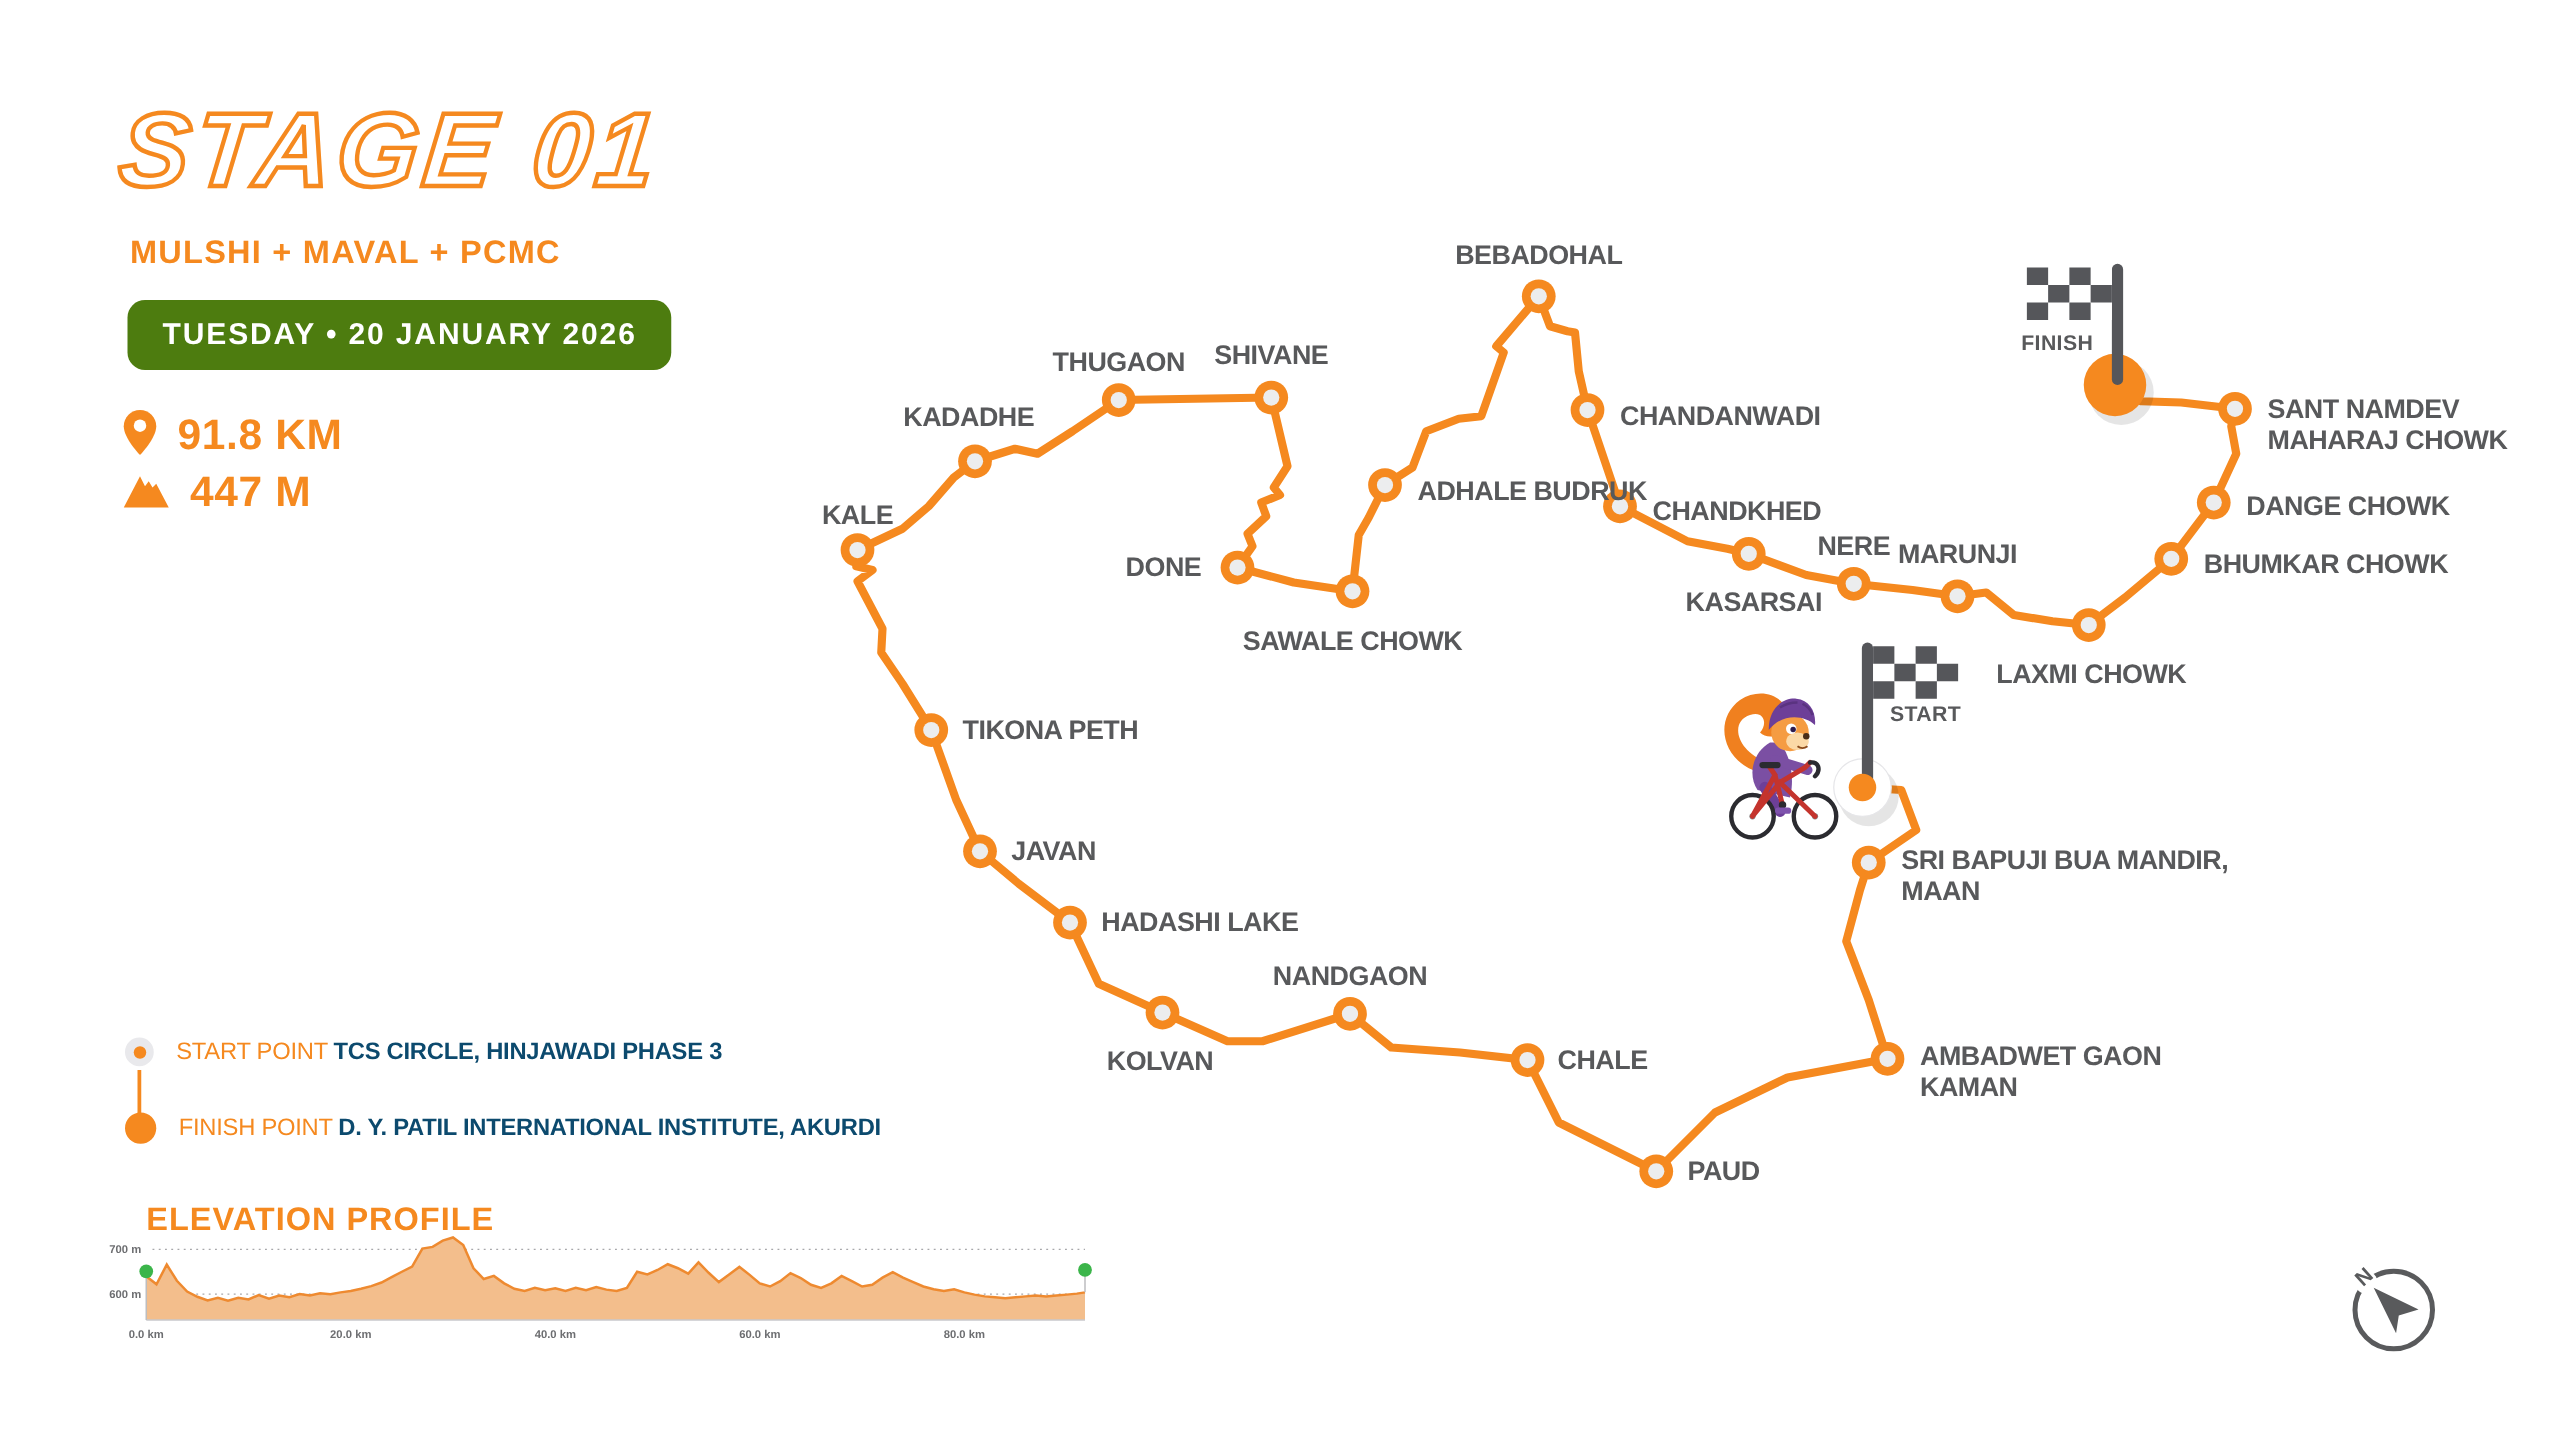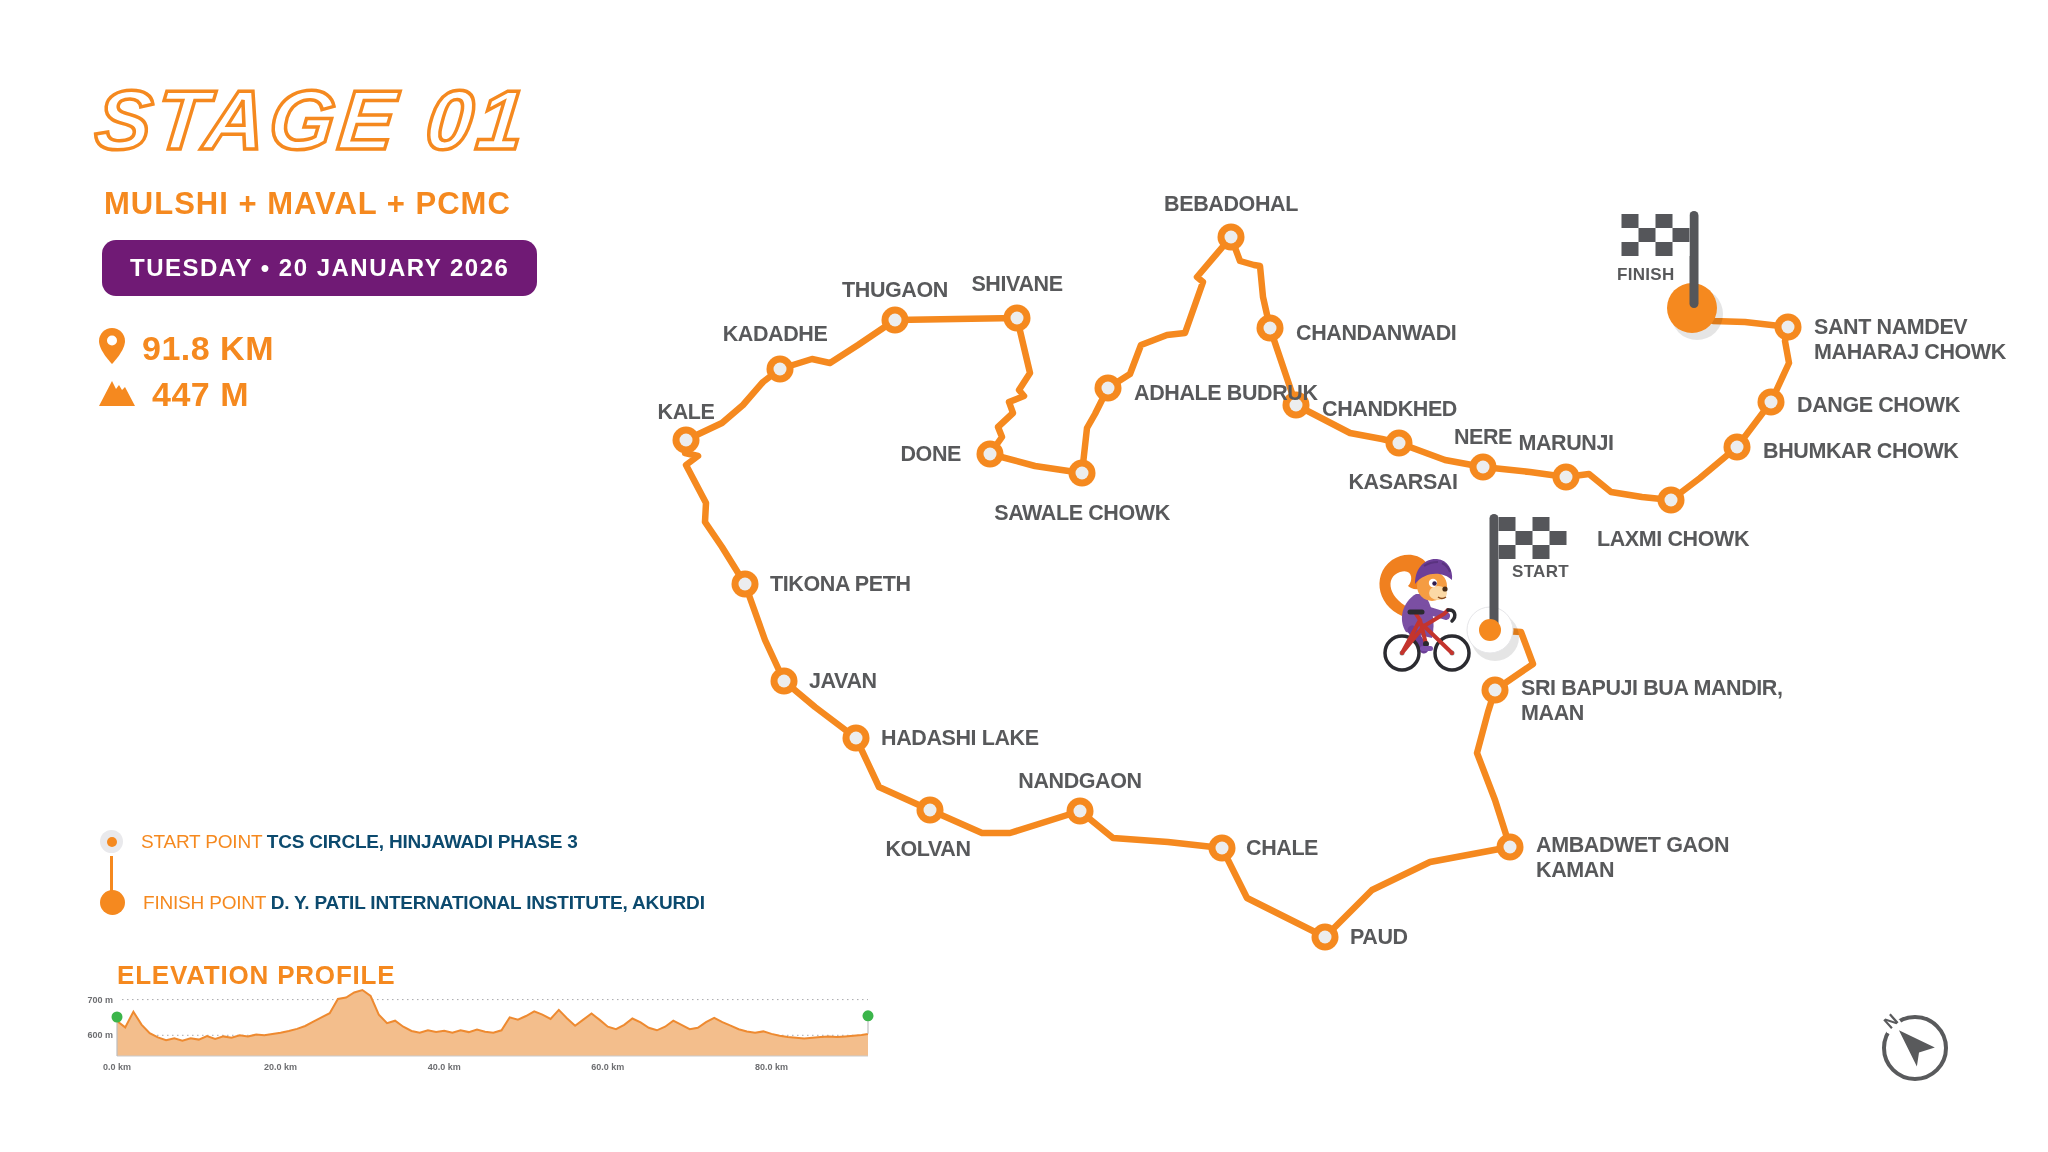--- a/index.html
+++ b/index.html
@@ -14,26 +14,26 @@
     left:96px;top:78px;
     font-size:84px;font-weight:bold;font-style:italic;
     letter-spacing:4px;line-height:1;
     color:transparent;
     -webkit-text-stroke:3.5px #F5891F;
     transform:skewX(-6deg);
     white-space:nowrap;
   }
   #stage-subtitle{
     left:104px;top:186px;
-    font-size:31px;font-weight:bold;color:#F5891F;
+    font-size:26px;font-weight:bold;color:#F5891F;
     letter-spacing:1px;white-space:nowrap;
   }
   #date-badge{
     left:102px;top:240px;height:56px;
-    background:#701a75;border-radius:14px;
+    background:#4d7c0f;border-radius:14px;
     color:#ffffff;font-size:24px;font-weight:bold;letter-spacing:1.5px;
     line-height:56px;padding:0 28px;white-space:nowrap;
   }
   .stat-row{left:98px;height:40px;display:flex;align-items:center;gap:16px;}
   #stat-distance{top:328px;}
   #stat-elevation{top:374px;}
   .stat-text{font-size:34px;font-weight:bold;color:#F5891F;letter-spacing:0.5px;}
   
   .legend-row{display:flex;align-items:center;gap:18px;white-space:nowrap;}
   #legend-start{left:100px;top:830px;}

